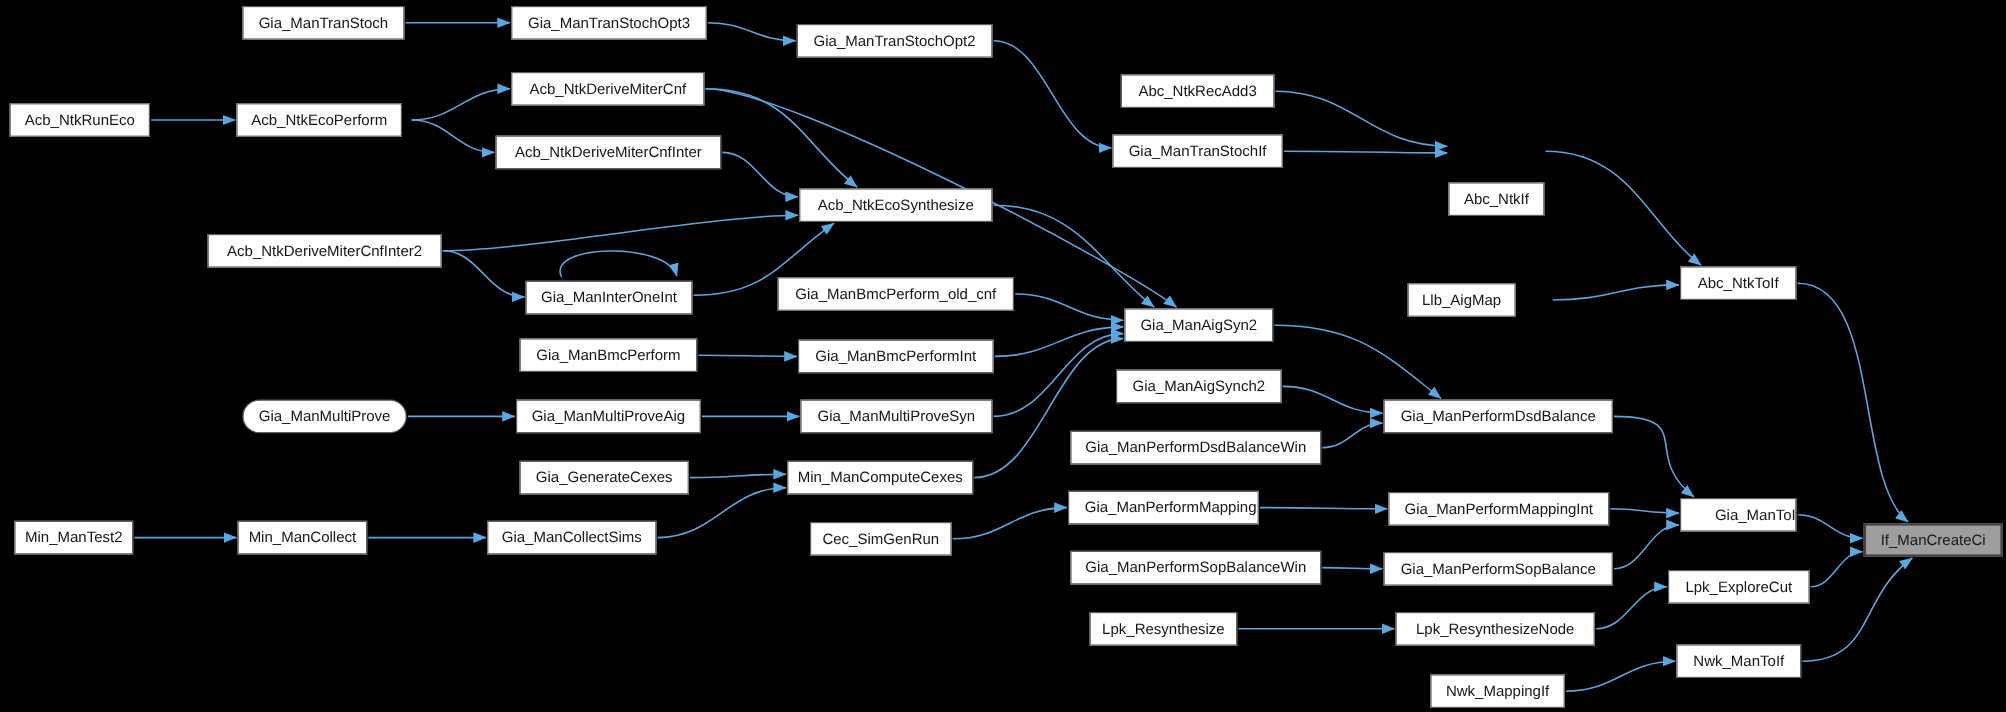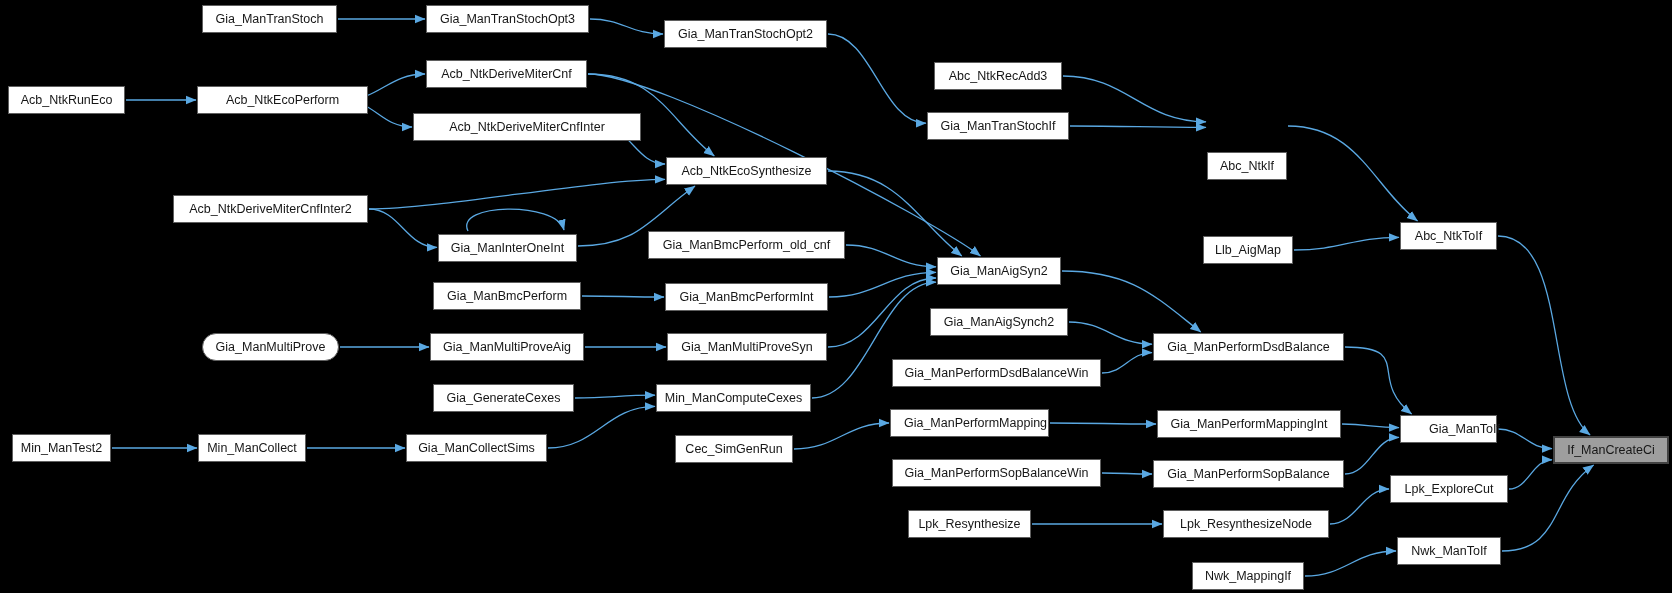--- a/index.html
+++ b/index.html
@@ -110,24 +110,24 @@
       </div>
       <div class="node" style="left: 426px; top: 60px; width: 161px;">
         <span>Acb_NtkDeriveMiterCnf</span>
       </div>
       <div class="node" style="left: 934px; top: 62px; width: 128px;">
         <span>Abc_NtkRecAdd3</span>
       </div>
       <div class="node" style="left: 8px; top: 86px; width: 117px;">
         <span>Acb_NtkRunEco</span>
       </div>
-      <div class="node" style="left: 197px; top: 86px; width: 171px;">
+      <div class="node" style="left: 197px; top: 86px; width: 138px;">
         <span>Acb_NtkEcoPerform</span>
       </div>
-      <div class="node" style="left: 413px; top: 113px; width: 228px;">
+      <div class="node" style="left: 413px; top: 113px; width: 188px;">
         <span>Acb_NtkDeriveMiterCnfInter</span>
       </div>
       <div class="node" style="left: 927px; top: 112px; width: 142px;">
         <span>Gia_ManTranStochIf</span>
       </div>
       <div class="node" style="left: 1207px; top: 112px; width: 80px; margin-top: 40px;">
         <span>Abc_NtkIf</span>
       </div>
       <div class="node" style="left: 666px; top: 157px; width: 161px;">
         <span>Acb_NtkEcoSynthesize</span>
@@ -137,21 +137,21 @@
       </div>
       <div class="node" style="left: 1400px; top: 222px; width: 97px;">
         <span>Abc_NtkToIf</span>
       </div>
       <div class="node" style="left: 438px; top: 234px; width: 139px;">
         <span>Gia_ManInterOneInt</span>
       </div>
       <div class="node" style="left: 648px; top: 231px; width: 197px;">
         <span>Gia_ManBmcPerform_old_cnf</span>
       </div>
-      <div class="node" style="left: 1203px; top: 236px; width: 90px;">
+      <div class="node" style="left: 1173px; top: 236px; width: 90px;">
         <span>Llb_AigMap</span>
       </div>
       <div class="node" style="left: 937px; top: 257px; width: 124px;">
         <span>Gia_ManAigSyn2</span>
       </div>
       <div class="node" style="left: 433px; top: 282px; width: 148px;">
         <span>Gia_ManBmcPerform</span>
       </div>
       <div class="node" style="left: 665px; top: 283px; width: 163px;">
         <span>Gia_ManBmcPerformInt</span>

